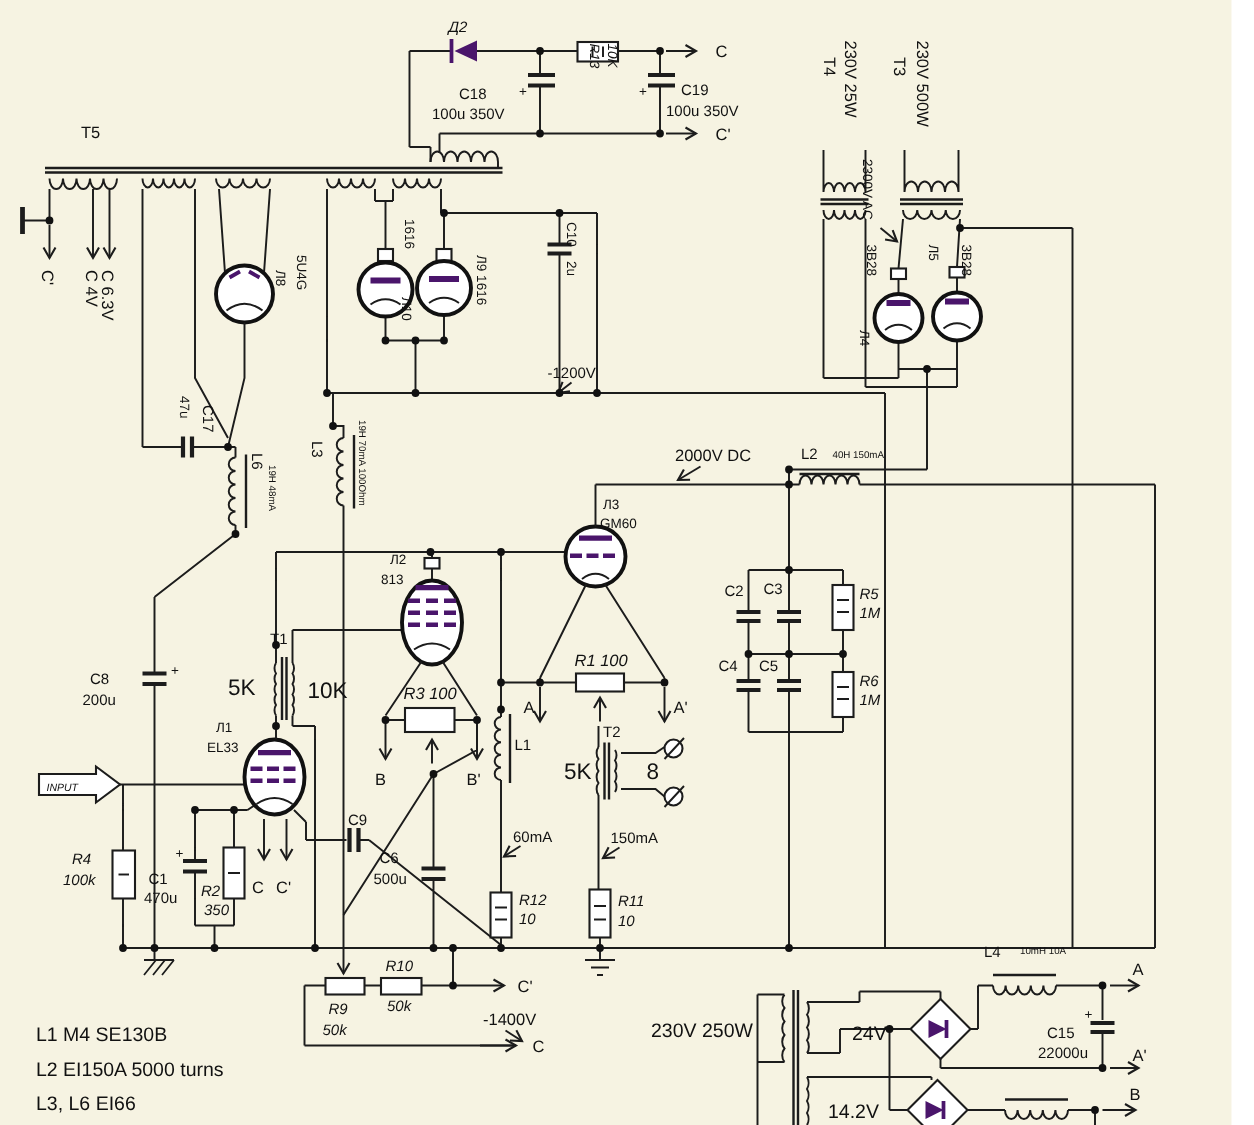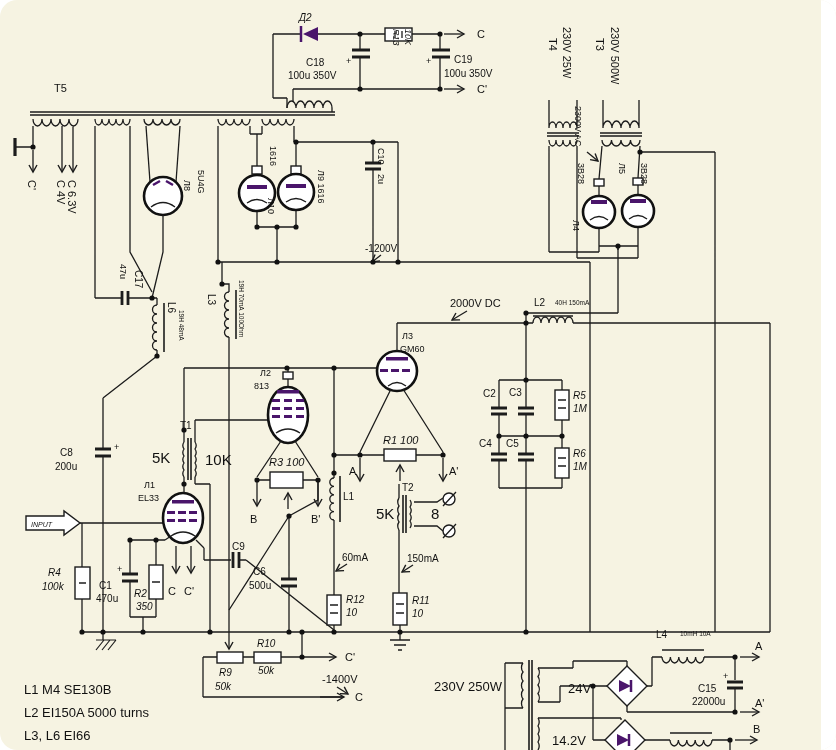--- a/index.html
+++ b/index.html
@@ -1,16 +1,16 @@
 <!DOCTYPE html>
 <html><head>
 <meta charset="utf-8">
 <style>
   html,body{margin:0;padding:0;background:#ffffff;}
-  .sheet{position:relative;width:836px;height:750px;background:#f6f3e2;overflow:hidden;border-radius:17px;}
+  .sheet{position:relative;width:836px;height:750px;background:#f6f3e2;overflow:hidden;}
   svg{position:absolute;left:0;top:0;}
   text{font-family:"Liberation Sans",sans-serif;fill:#111111;}
   .w{fill:none;stroke:#1c1c1c;stroke-width:1.3;}
   .core{fill:none;stroke:#1c1c1c;stroke-width:1.6;}
   .cp{fill:#ffffff;stroke:#1c1c1c;stroke-width:1.4;}
   .tube{fill:#ffffff;stroke:#111111;stroke-width:2.6;}
   .plate{fill:none;stroke:#1c1c1c;stroke-width:2.8;}
   .pu{fill:#4a156b;stroke:none;}
   .puln{fill:none;stroke:#4a156b;stroke-width:2.5;}
   .dots{fill:#111111;stroke:none;}

